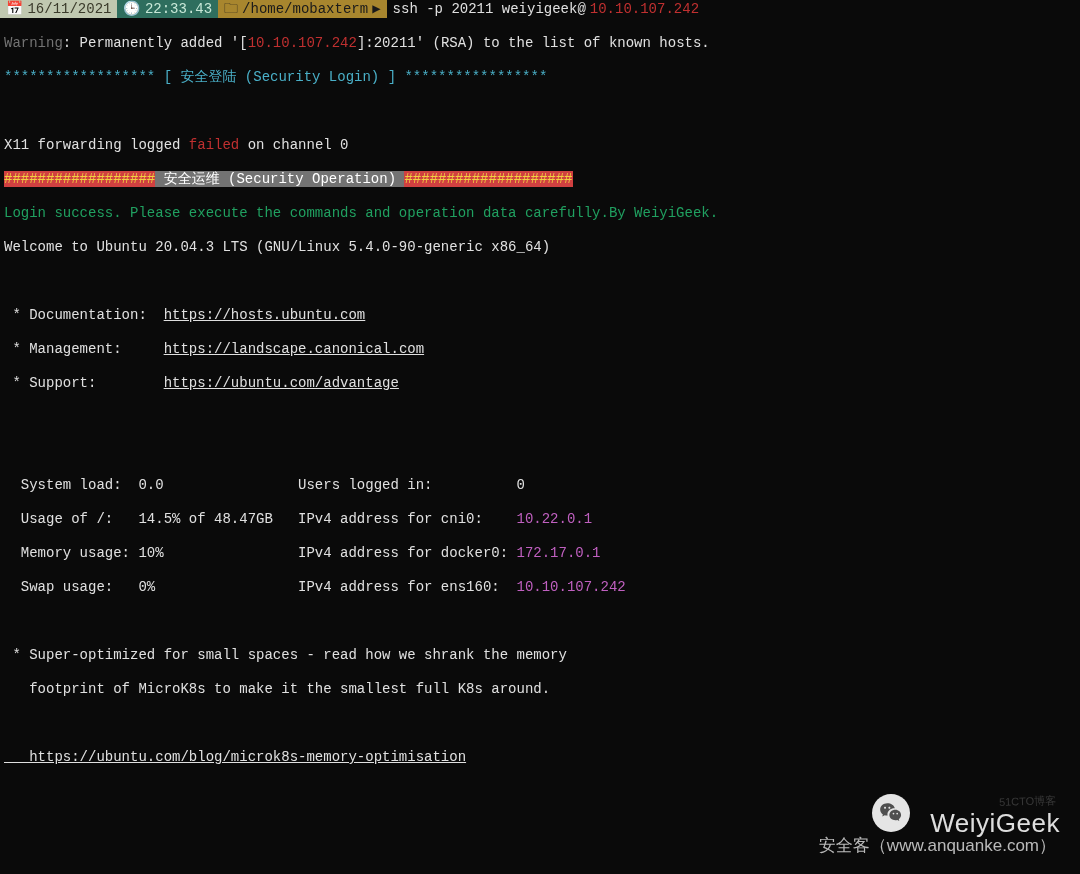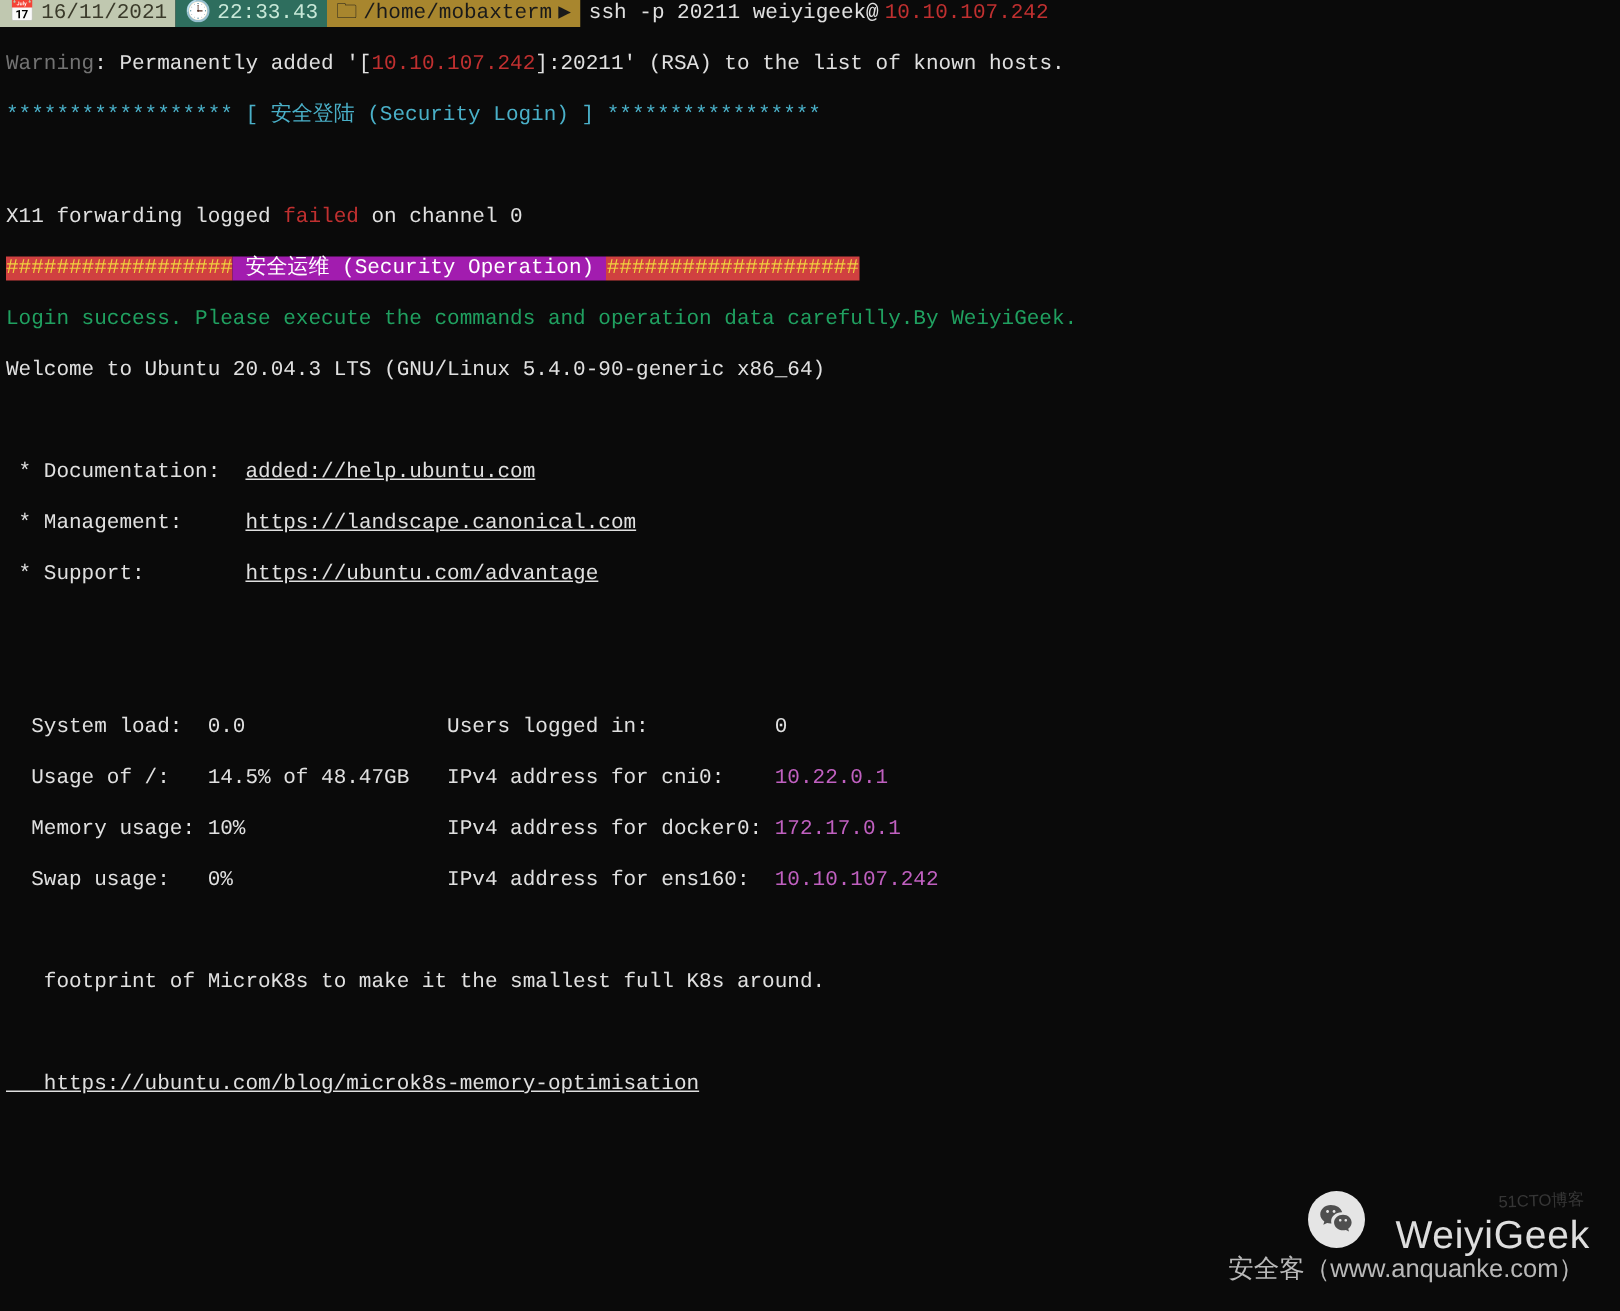--- a/index.html
+++ b/index.html
@@ -20,21 +20,21 @@
 .sb-time { background: #2e6e5e; color: #c8e8d8; }
 .sb-path { background: #a8862e; color: #1a1a1a; }
 .sb-cmd { background: #0a0a0a; color: #e0e0e0; flex: 1; }
 .term { padding: 0 4px; white-space: pre; }
 .yellow { color: #737373; }
 .red { color: #c03030; }
 .green { color: #20a060; }
 .cyan { color: #4ab0c8; }
 .ip-mag { color: #c060c0; }
 .ul { text-decoration: underline; }
-.bg-red { background: #a21caf; color: #ffffff; }
+.bg-red { background: #737373; color: #ffffff; }
 .bg-red-yel { background: #d04040; color: #f0d040; }
 .wm-chat { position: absolute; right: 20px; bottom: 42px; display: flex; align-items: flex-end; gap: 20px; opacity: 0.92; }
 .wm-icon { width: 38px; height: 38px; border-radius: 50%; background: #f8f8f8; display:flex; align-items:center; justify-content:center; }
 .wm-icon svg { width: 26px; height: 26px; }
 .wm-text { color: #f0f0f0; font-family: Arial, sans-serif; font-size: 26px; font-weight: 500; letter-spacing: 0.5px; }
 .wm-anquanke { position: absolute; right: 24px; bottom: 20px; color: #d8d8d8; font-family: Arial, sans-serif; font-size: 17px; opacity: 0.85; margin-top: 30px; }
 .wm-51cto { position: absolute; right: 24px; bottom: 64px; color: #888; font-family: Arial, sans-serif; font-size: 11px; opacity: 0.35; transform: rotate(-2deg); }
 </style>
 </head>
 <body>
@@ -60,30 +60,31 @@
 
 <div class="term">
 <div><span class="yellow">Warning</span><span>: Permanently added '[</span><span class="red">10.10.107.242</span><span>]:20211' (RSA) to the list of known hosts.</span></div>
 <div><span class="cyan">******************</span><span class="cyan"> [ 安全登陆 (Security Login) ] </span><span class="cyan">*****************</span></div>
 <div>&nbsp;</div>
 <div><span>X11 forwarding logged </span><span class="red">failed</span><span> on channel 0</span></div>
 <div><span class="bg-red-yel">##################</span><span class="bg-red"> 安全运维 (Security Operation) </span><span class="bg-red-yel">####################</span></div>
 <div class="green">Login success. Please execute the commands and operation data carefully.By WeiyiGeek.</div>
 <div>Welcome to Ubuntu 20.04.3 LTS (GNU/Linux 5.4.0-90-generic x86_64)</div>
 <div>&nbsp;</div>
-<div><span> * Documentation:  </span><span class="ul">added://help.ubuntu.com</span></div>
+<div><span> * Documentation:  </span><span class="ul">https://hosts.ubuntu.com</span></div>
 <div><span> * Management:     </span><span class="ul">https://landscape.canonical.com</span></div>
 <div><span> * Support:        </span><span class="ul">https://ubuntu.com/advantage</span></div>
 <div>&nbsp;</div>
 <div>&nbsp;</div>
 <div>  System load:  0.0                Users logged in:          0</div>
 <div><span>  Usage of /:   14.5% of 48.47GB   IPv4 address for cni0:    </span><span class="ip-mag">10.22.0.1</span></div>
 <div><span>  Memory usage: 10%                IPv4 address for docker0: </span><span class="ip-mag">172.17.0.1</span></div>
 <div><span>  Swap usage:   0%                 IPv4 address for ens160:  </span><span class="ip-mag">10.10.107.242</span></div>
 <div>&nbsp;</div>
+<div> * Super-optimized for small spaces - read how we shrank the memory</div>
 <div>   footprint of MicroK8s to make it the smallest full K8s around.</div>
 <div>&nbsp;</div>
 <div class="ul">   https://ubuntu.com/blog/microk8s-memory-optimisation</div>
 
 
 
 
 
 
 

